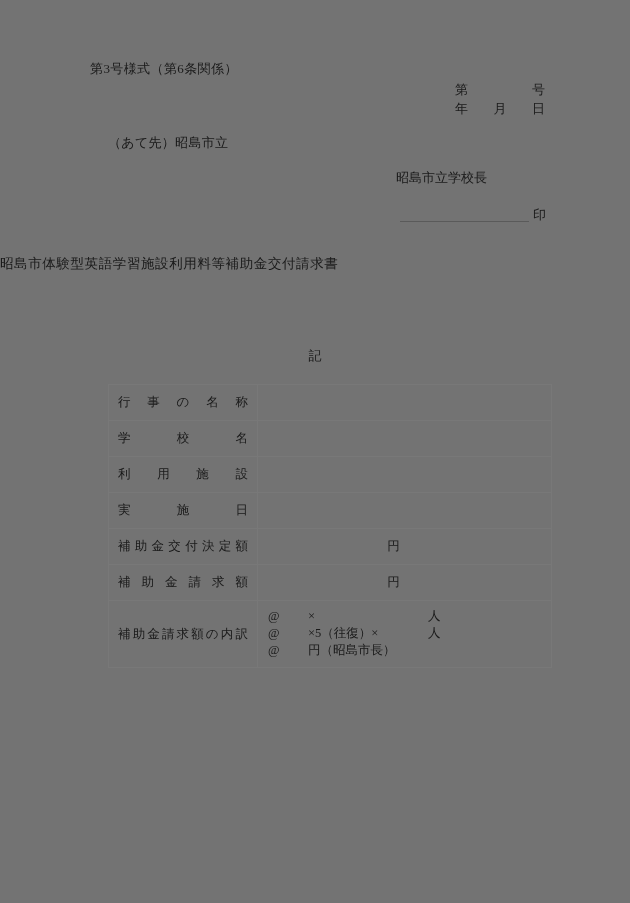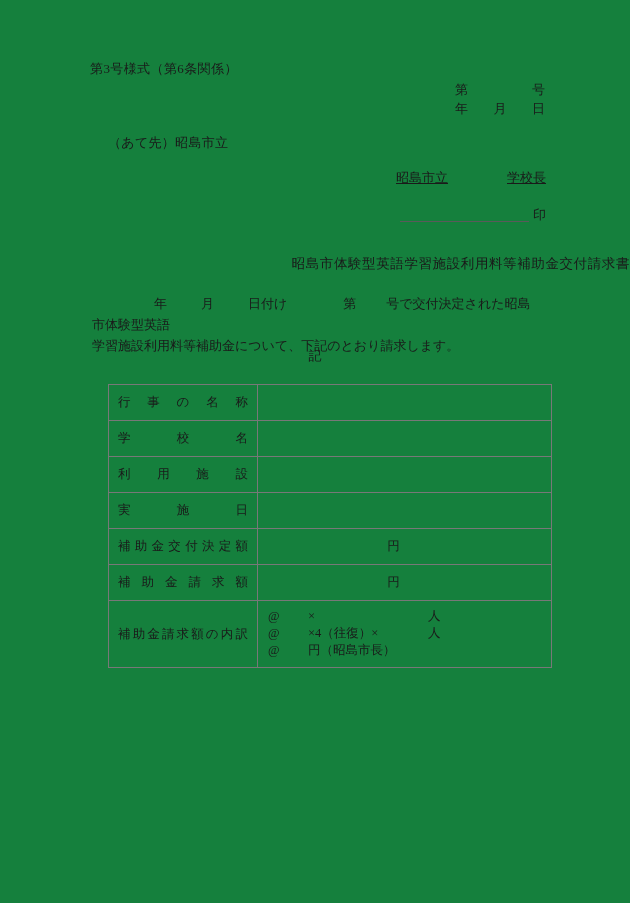--- a/index.html
+++ b/index.html
@@ -11,21 +11,21 @@
     width: 630px;
     height: 903px;
     position: relative;
     font-family: "Liberation Serif", "DejaVu Serif", serif;
     color: #1a1a1a;
     overflow: hidden;
   }
   .page {
     position: absolute;
     inset: 0;
-    background: #15803d;
+    background: #737373;
   }
 
   
   .form-no {
     position: absolute;
     left: 90px;
     top: 60px;
     font-size: 13px;
     letter-spacing: 0.4px;
     white-space: nowrap;
@@ -56,23 +56,22 @@
     letter-spacing: 0.3px;
     white-space: nowrap;
   }
   .signer {
     position: absolute;
     left: 396px;
     top: 169px;
     width: 150px;
     font-size: 13px;
     display: flex;
-    justify-content: space-between;
-    white-space: nowrap;
-    text-decoration: underline;
+    justify-content: flex-start;
+    white-space: nowrap;
   }
   .seal-row {
     position: absolute;
     left: 400px;
     top: 203px;
     width: 146px;
     height: 19px;
   }
   .seal-line {
     position: absolute;
@@ -88,21 +87,21 @@
     font-size: 13px;
     line-height: 13px;
   }
 
   
   .doc-title {
     position: absolute;
     left: 0;
     right: 0;
     top: 255px;
-    text-align: right;
+    text-align: left;
     font-size: 13.5px;
     letter-spacing: 0.6px;
     white-space: nowrap;
   }
 
   
   .body-text {
     position: absolute;
     left: 92px;
     top: 293px;
@@ -196,24 +195,20 @@
     <span>学校長</span>
   </div>
 
   <div class="seal-row">
     <span class="seal-line"></span>
     <span class="seal-mark">印</span>
   </div>
 
   <div class="doc-title">昭島市体験型英語学習施設利用料等補助金交付請求書</div>
 
-  <div class="body-text">
-    <span class="indent"></span><span>年</span><span class="blank-mid"></span><span>月</span><span class="blank-mid"></span><span>日付け</span><span class="blank-wide"></span><span>第</span><span class="blank-sm"></span><span>号で交付決定された昭島市体験型英語</span><br>
-    <span>学習施設利用料等補助金について、下記のとおり請求します。</span>
-  </div>
 
   <div class="ki-mark">記</div>
 
   <table class="form-table">
     <tbody>
       <tr>
         <td class="label-cell">
           <span class="label-inner">
               <span>行</span>
               <span>事</span>
@@ -302,21 +297,21 @@
             </span>
         </td>
         <td class="value-cell breakdown-cell">
           <div class="bd-line">
             <span class="bd-at">@</span>
             <span class="bd-op">×</span>
             <span class="bd-unit">人</span>
           </div>
           <div class="bd-line">
             <span class="bd-at">@</span>
-            <span class="bd-op">×4（往復）×</span>
+            <span class="bd-op">×5（往復）×</span>
             <span class="bd-unit">人</span>
           </div>
           <div class="bd-line">
             <span class="bd-at">@</span>
             <span class="bd-op">円（昭島市長）</span>
             <span class="bd-unit"></span>
           </div>
         </td>
       </tr>
     </tbody>

